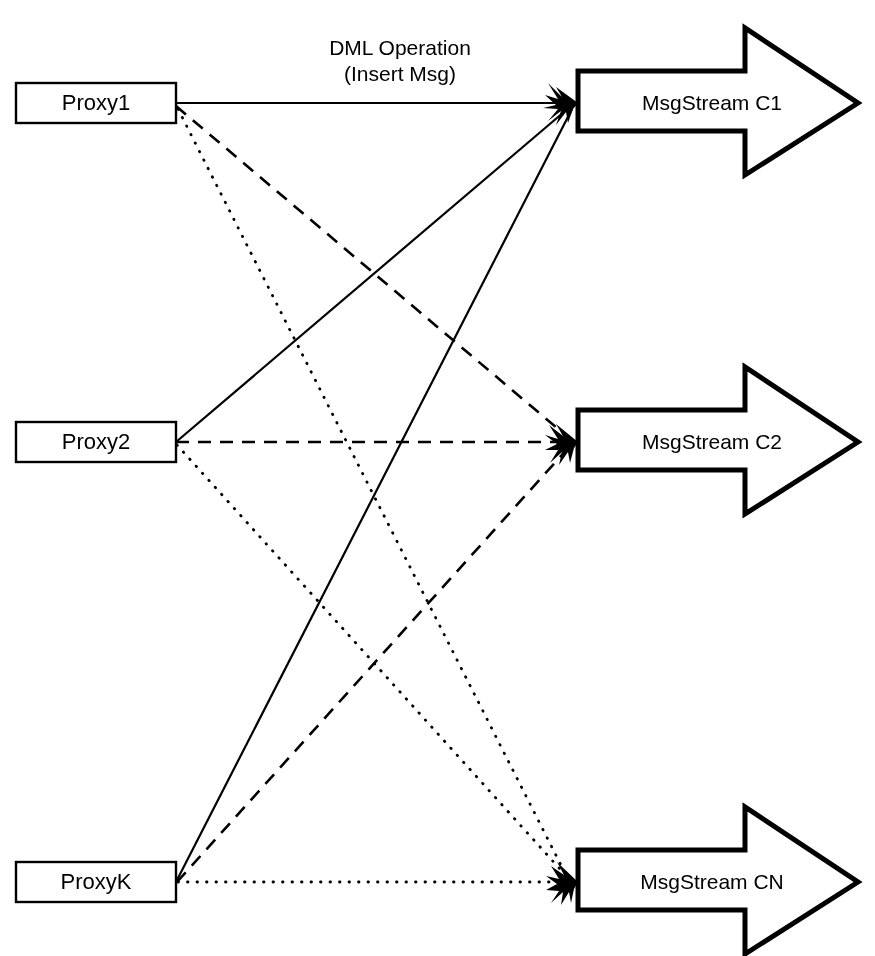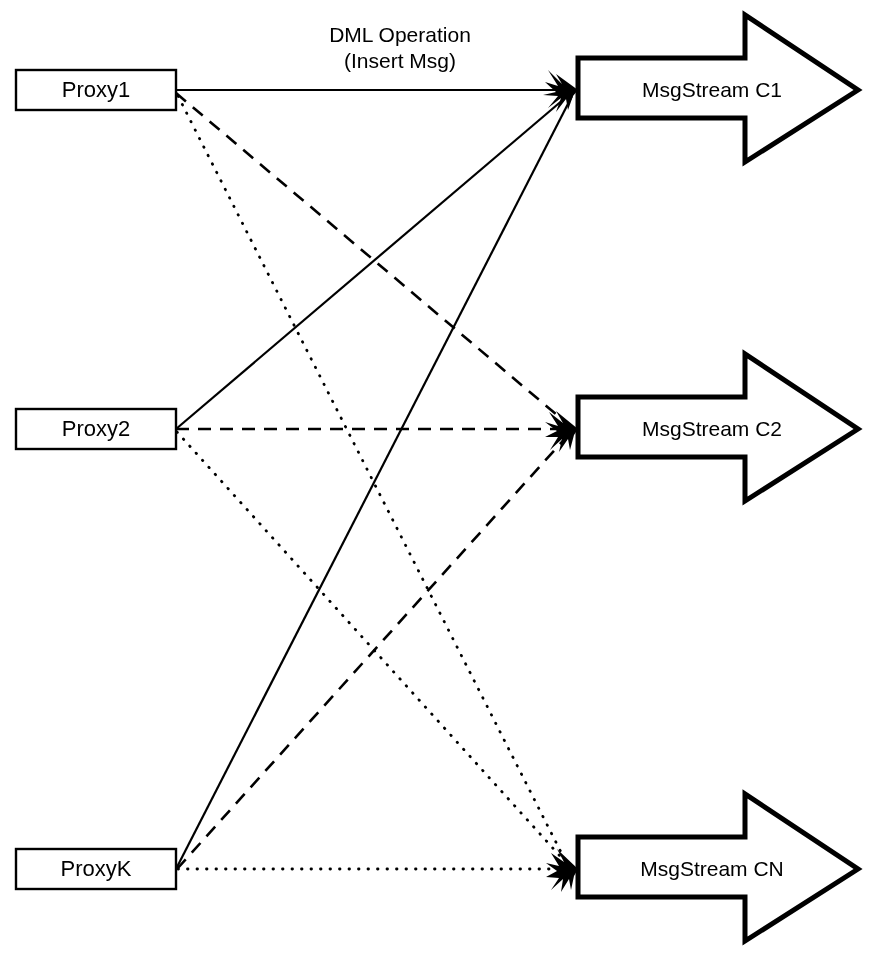--- a/index.html
+++ b/index.html
@@ -11,20 +11,21 @@
     width: 875px;
     height: 956px;
     font-family: "Liberation Sans", sans-serif;
     color: #000000;
     overflow: hidden;
   }
   #diagram-root {
     position: relative;
     width: 875px;
     height: 812px;
+    margin-top: 13px;
   }
   svg#diagram-canvas {
     position: absolute;
     top: 0;
     left: 0;
     width: 875px;
     height: 956px;
   }
   .node-label {
     font-family: "Liberation Sans", sans-serif;

